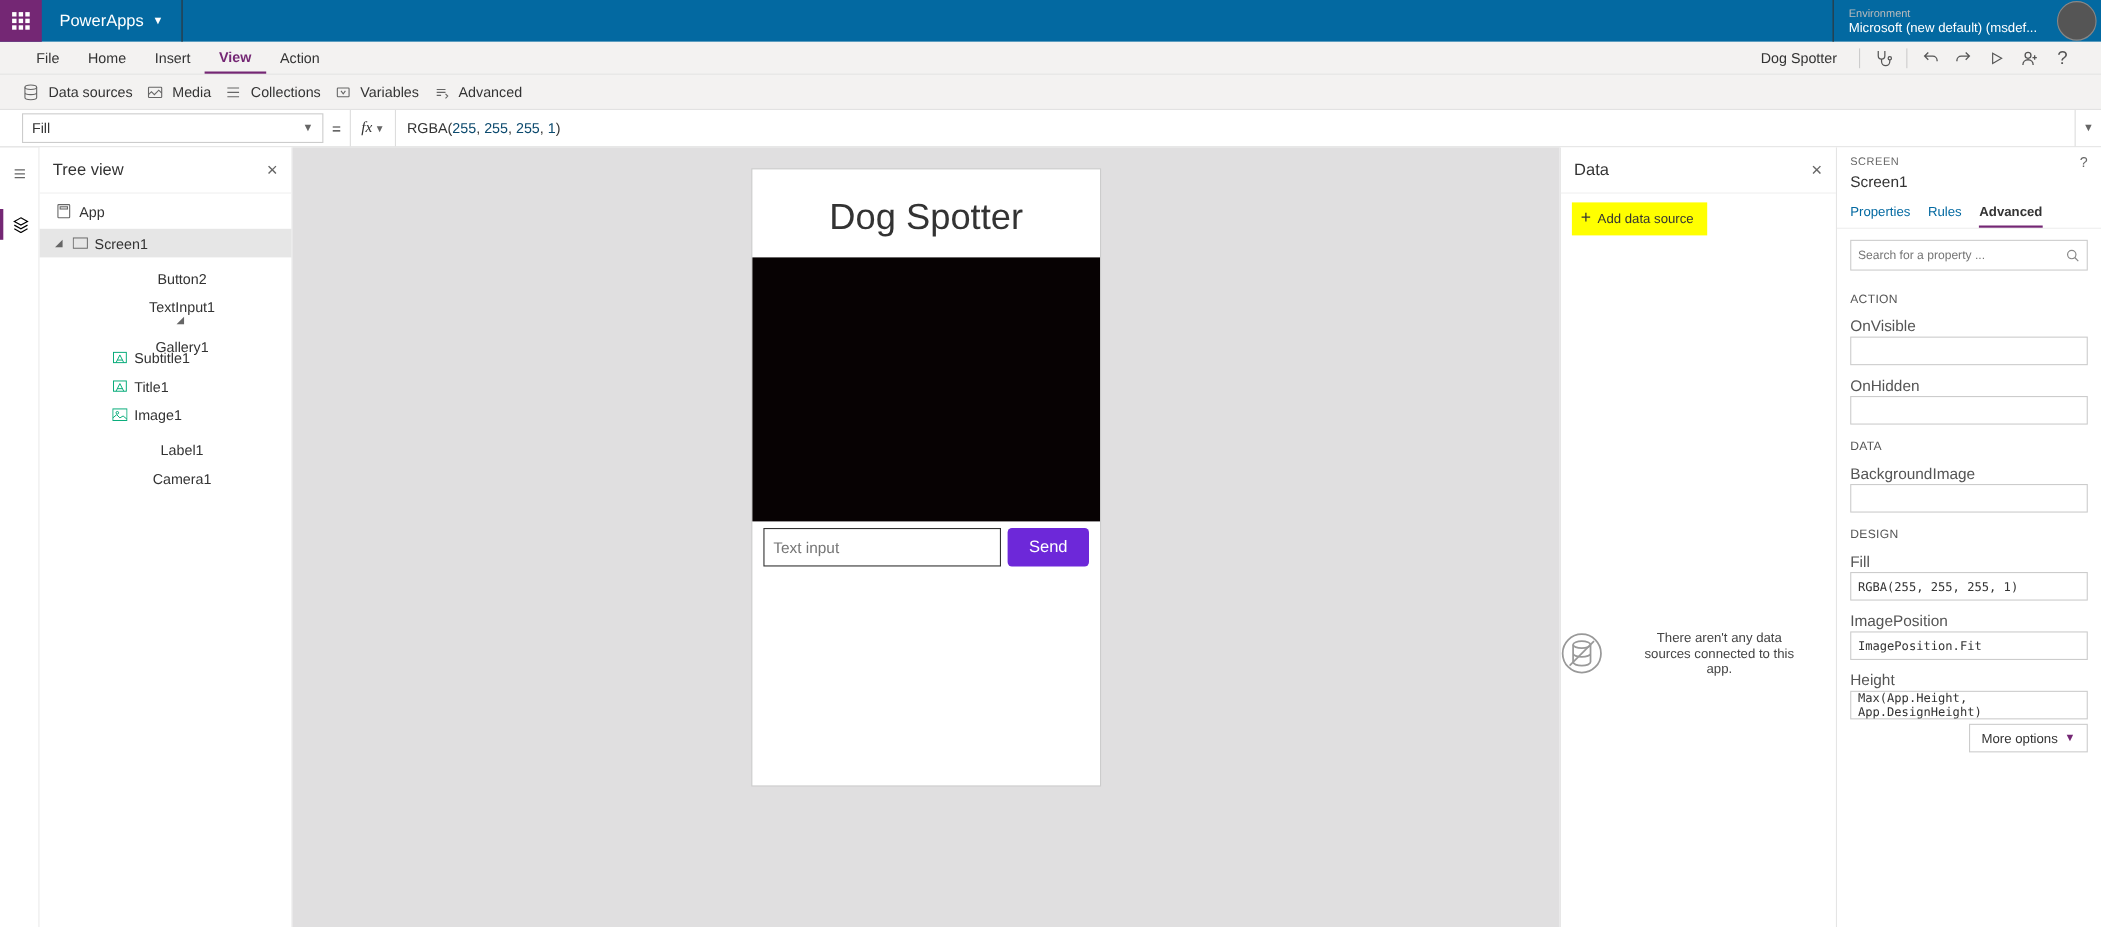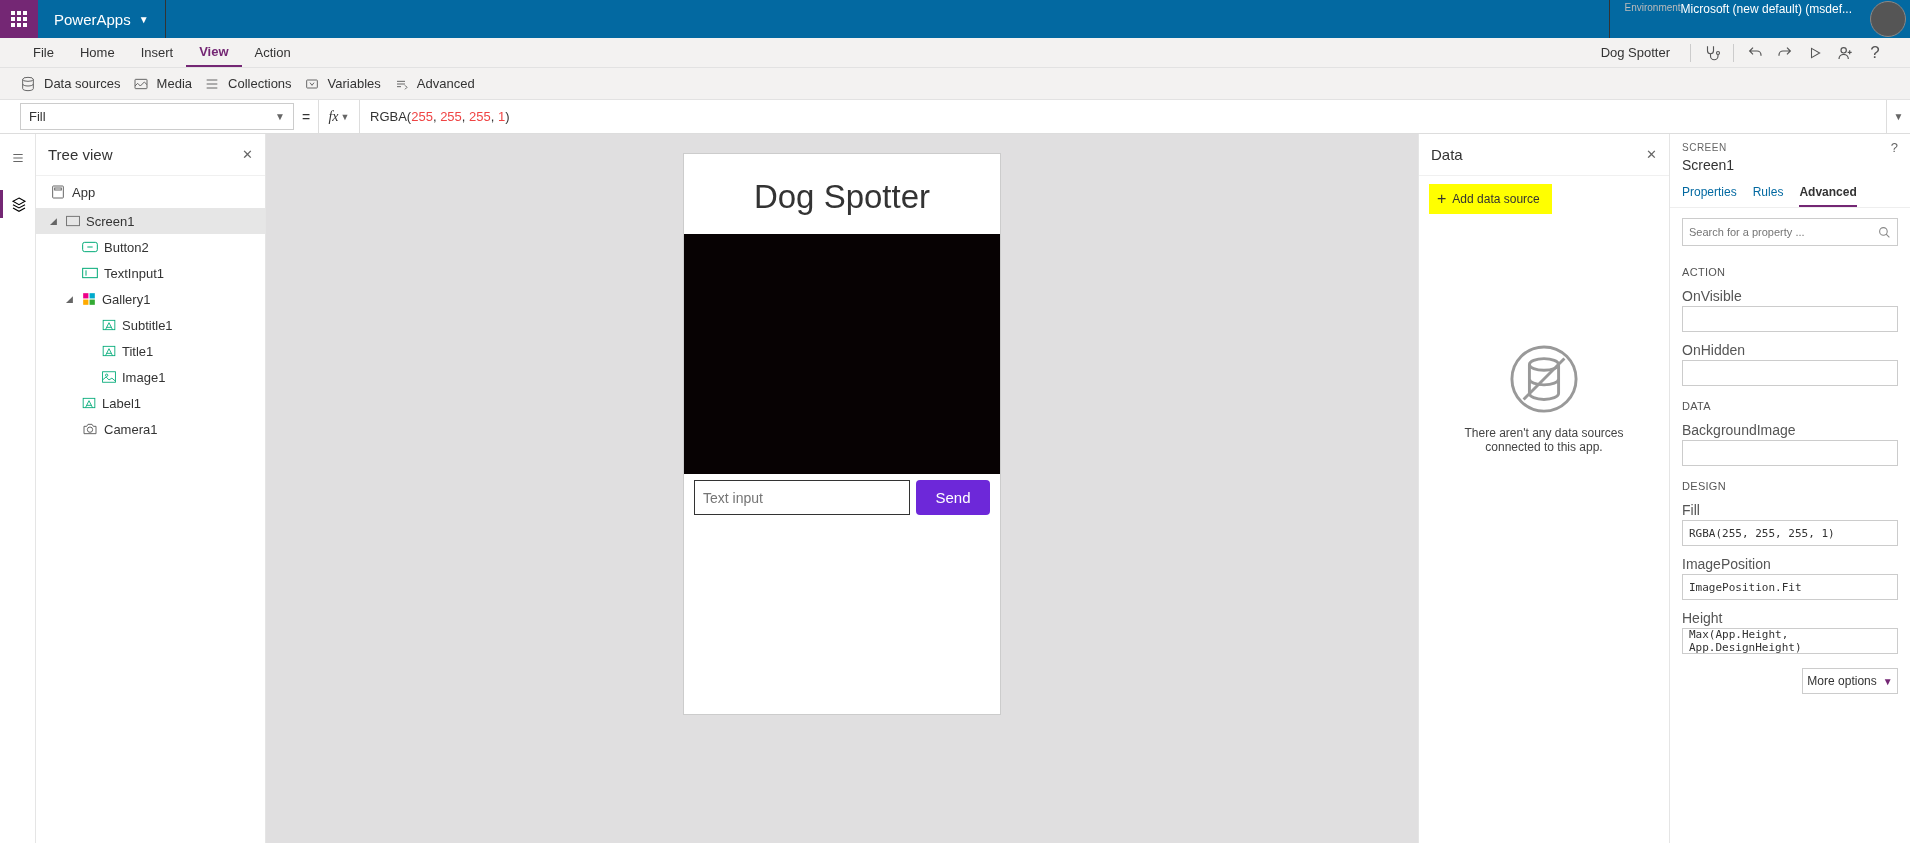--- a/index.html
+++ b/index.html
@@ -5,21 +5,21 @@
   * { box-sizing: border-box; margin: 0; padding: 0; font-family: "Segoe UI", Arial, sans-serif; }
   body { width: 1910px; height: 843px; overflow: hidden; background: #fff; font-size: 13px; color: #333; }
   
   .titlebar { height: 38px; background: #0369a1; color: #fff; display: flex; align-items: center; }
   .waffle { width: 38px; height: 38px; background: #742774; display: flex; align-items: center; justify-content: center; }
   .waffle-grid { display: grid; grid-template-columns: repeat(3,4px); grid-template-rows: repeat(3,4px); gap: 2px;}
   .waffle-grid span { width:4px; height:4px; background:#fff; }
   .app-title-block { padding: 0 16px; display:flex; align-items:center; gap:8px; border-right:1px solid #333; height: 100%;}
   .app-title { font-size: 15px; font-weight: 400; }
   .chev-down { font-size:10px; }
-  .env-block { margin-left:auto; padding: 2px 14px; border-left:1px solid #333; height:100%; display:flex; justify-content:center;}
+  .env-block { margin-left:auto; padding: 2px 14px; border-left:1px solid #333; height:100%; display:flex; flex-direction:column; justify-content:center;}
   .env-label { font-size: 10px; color: #bbb; }
   .env-name { font-size: 12px; color:#fff; }
   .avatar { width:36px; height:36px; border-radius:50%; background:#555; margin:0 4px; border:1px solid #888;}
   
   .menubar { height: 30px; background:#f3f2f1; display:flex; align-items:center; padding: 0 20px; border-bottom:1px solid #e2e2e2;}
   .menubar .menu-item { padding: 0 13px; font-size: 13px; color:#333; cursor:pointer; height:100%; display:flex; align-items:center;}
   .menubar .menu-item.active { font-weight:600; border-bottom:2px solid #742774; color:#742774;}
   .menubar .spacer { flex:1; }
   .menubar .right-text { font-size:13px; color:#333; padding-right:14px;}
   .menubar .icon-btn { width:30px; height:30px; display:flex; align-items:center; justify-content:center; color:#555; }
@@ -30,21 +30,21 @@
   .ribbon-btn .ico { width:16px; height:16px; color:#666;}
   
   .formulabar { height: 34px; display:flex; align-items:stretch; border-bottom:1px solid #ddd;}
   .prop-select { width:274px; border:1px solid #ccc; margin:3px 0 3px 20px; padding:0 8px; display:flex; align-items:center; justify-content:space-between; background:#fff;}
   .equals { width:24px; display:flex; align-items:center; justify-content:center; font-size:14px;}
   .fx-box { width:42px; display:flex; align-items:center; justify-content:center; border-left:1px solid #ddd; border-right:1px solid #ddd; gap:2px;}
   .fx-box .fx { font-style:italic; font-family: "Segoe UI", serif; font-size:14px;}
   .formula-input { flex:1; padding:0 10px; display:flex; align-items:center; font-family: Consolas, monospace; font-size:13px; }
   .formula-input .fn { color:#333; }
   .formula-input .paren { color:#333;}
-  .formula-input .num { color:#ef4444; }
+  .formula-input .num { color:#0c4a6e; }
   .formula-input .comma { color:#333;}
   .formula-expand { width:24px; display:flex; align-items:center; justify-content:center; border-left:1px solid #ddd;}
   
   .main { display:flex; height: calc(843px - 38px - 30px - 32px - 34px); }
   .left-rail { width:36px; border-right:1px solid #e5e5e5; display:flex; flex-direction:column; align-items:center; padding-top:10px; gap:18px;}
   .left-rail .rail-item { width:36px; height:28px; display:flex; align-items:center; justify-content:center; color:#666;}
   .left-rail .rail-item.active { border-left:3px solid #742774; color:#000;}
   
   .tree-panel { width:230px; border-right:1px solid #e5e5e5; background:#fff; display:flex; flex-direction:column;}
   .panel-hdr { height:42px; display:flex; align-items:center; justify-content:space-between; padding:0 12px; border-bottom:1px solid #f0f0f0;}
@@ -52,52 +52,52 @@
   .panel-hdr .x { color:#666; cursor:pointer;}
   .search-row { padding:8px 12px; }
   .search-box { border:1px solid #bcbcbc; height:26px; display:flex; align-items:center; padding:0 6px; gap:6px;}
   .search-box input { border:none; outline:none; flex:1; font-size:12px;}
   .tree { font-size:13px; }
   .tree-item { display:flex; align-items:center; gap:6px; height:26px; padding-left:14px; cursor:pointer;}
   .tree-item.app { padding-left:14px; height:32px;}
   .tree-item .chv { width:10px; display:inline-block; color:#666; font-size:9px;}
   .tree-item.selected { background:#e6e6e6;}
   .indent-1 { padding-left:14px;}
-  .indent-2 { padding-left:30px;}
+  .indent-2 { padding-left:30px;flex-direction:column;}
   .indent-3 { padding-left:50px;}
   
   .canvas-area { flex:1; background:#e0dfe0; display:flex; justify-content:center; padding-top:20px;}
   .phone-screen { width:316px; height:560px; background:#fff; box-shadow:0 0 0 1px #ccc; display:flex; flex-direction:column;}
   .phone-title { text-align:center; font-size:33px; padding:24px 0 18px; }
   .phone-black { flex:0 0 240px; background:#070203;}
   .phone-form { display:flex; gap:6px; padding:6px 10px 0;}
   .phone-input { flex:1; height:35px; border:1.5px solid #333; padding:0 8px; font-size:14px;}
   .phone-send { width:74px; height:35px; background:#6d28d9; color:#fff; border:none; border-radius:4px; font-size:15px; font-weight:400;}
   
   .data-panel { width:252px; border-left:1px solid #e5e5e5; border-right:1px solid #e5e5e5; background:#fff; display:flex; flex-direction:column;}
   .add-ds-btn { margin:8px 0 0 10px; background:#ffff00; height:30px; display:inline-flex; align-items:center; padding:0 12px 0 8px; gap:6px; font-size:12px; width:fit-content;}
   .add-ds-btn .plus { font-size:16px; }
-  .data-empty { flex:1; display:flex; flex-direction:column; align-items:center; justify-content:flex-start; padding-top:130px;}
+  .data-empty { flex:1; display:flex; align-items:center; justify-content:flex-start; padding-top:130px;}
   .db-icon { width:70px; height:70px; color:#999;}
   .data-empty-text { text-align:center; font-size:12px; color:#444; padding:12px 30px;}
   
   .adv-panel { width:240px; background:#fff; display:flex; flex-direction:column; padding:6px 0;}
   .adv-hdr { padding: 0 12px; display:flex; justify-content:space-between; align-items:center;}
   .adv-hdr .small { font-size:10px; color:#666; letter-spacing:0.5px;}
   .adv-hdr .help { color:#666;}
   .adv-title { padding:2px 12px 6px; font-size:14px;}
   .adv-tabs { display:flex; gap:16px; padding:0 12px; border-bottom:1px solid #eee;}
   .adv-tab { font-size:12px; padding:6px 0; color:#0369a1;}
   .adv-tab.active { font-weight:600; border-bottom:2px solid #742774; color:#333;}
   .adv-search { margin:10px 12px; border:1px solid #ccc; height:28px; display:flex; align-items:center; padding:0 6px; justify-content:space-between;}
   .adv-search input { border:none; outline:none; font-size:11px; flex:1;}
   .section-label { font-size:11px; color:#555; padding:10px 12px 4px; letter-spacing:0.3px;}
   .prop-label { font-size:14px; color:#555; padding:6px 12px 2px;}
   .prop-input { margin:0 12px 4px; border:1px solid #ccc; height:26px; padding:0 6px; font-size:11px; font-family: Consolas, monospace; display:flex; align-items:center; background:#fff;}
-  .more-opts { margin:10px 12px; border:1px solid #ccc; height:26px; display:flex; align-items:center; justify-content:center; gap:6px; font-size:12px; float:right; width:96px; align-self:flex-end;}
+  .more-opts { margin:0 12px; border:1px solid #ccc; height:26px; display:flex; align-items:center; justify-content:center; gap:6px; font-size:12px; float:right; width:108px; align-self:flex-end;}
   svg { display:block; }
 </style>
 </head>
 <body>
 
 <div class="titlebar">
   <div class="waffle">
     <div class="waffle-grid">
       <span></span>
         <span></span>

